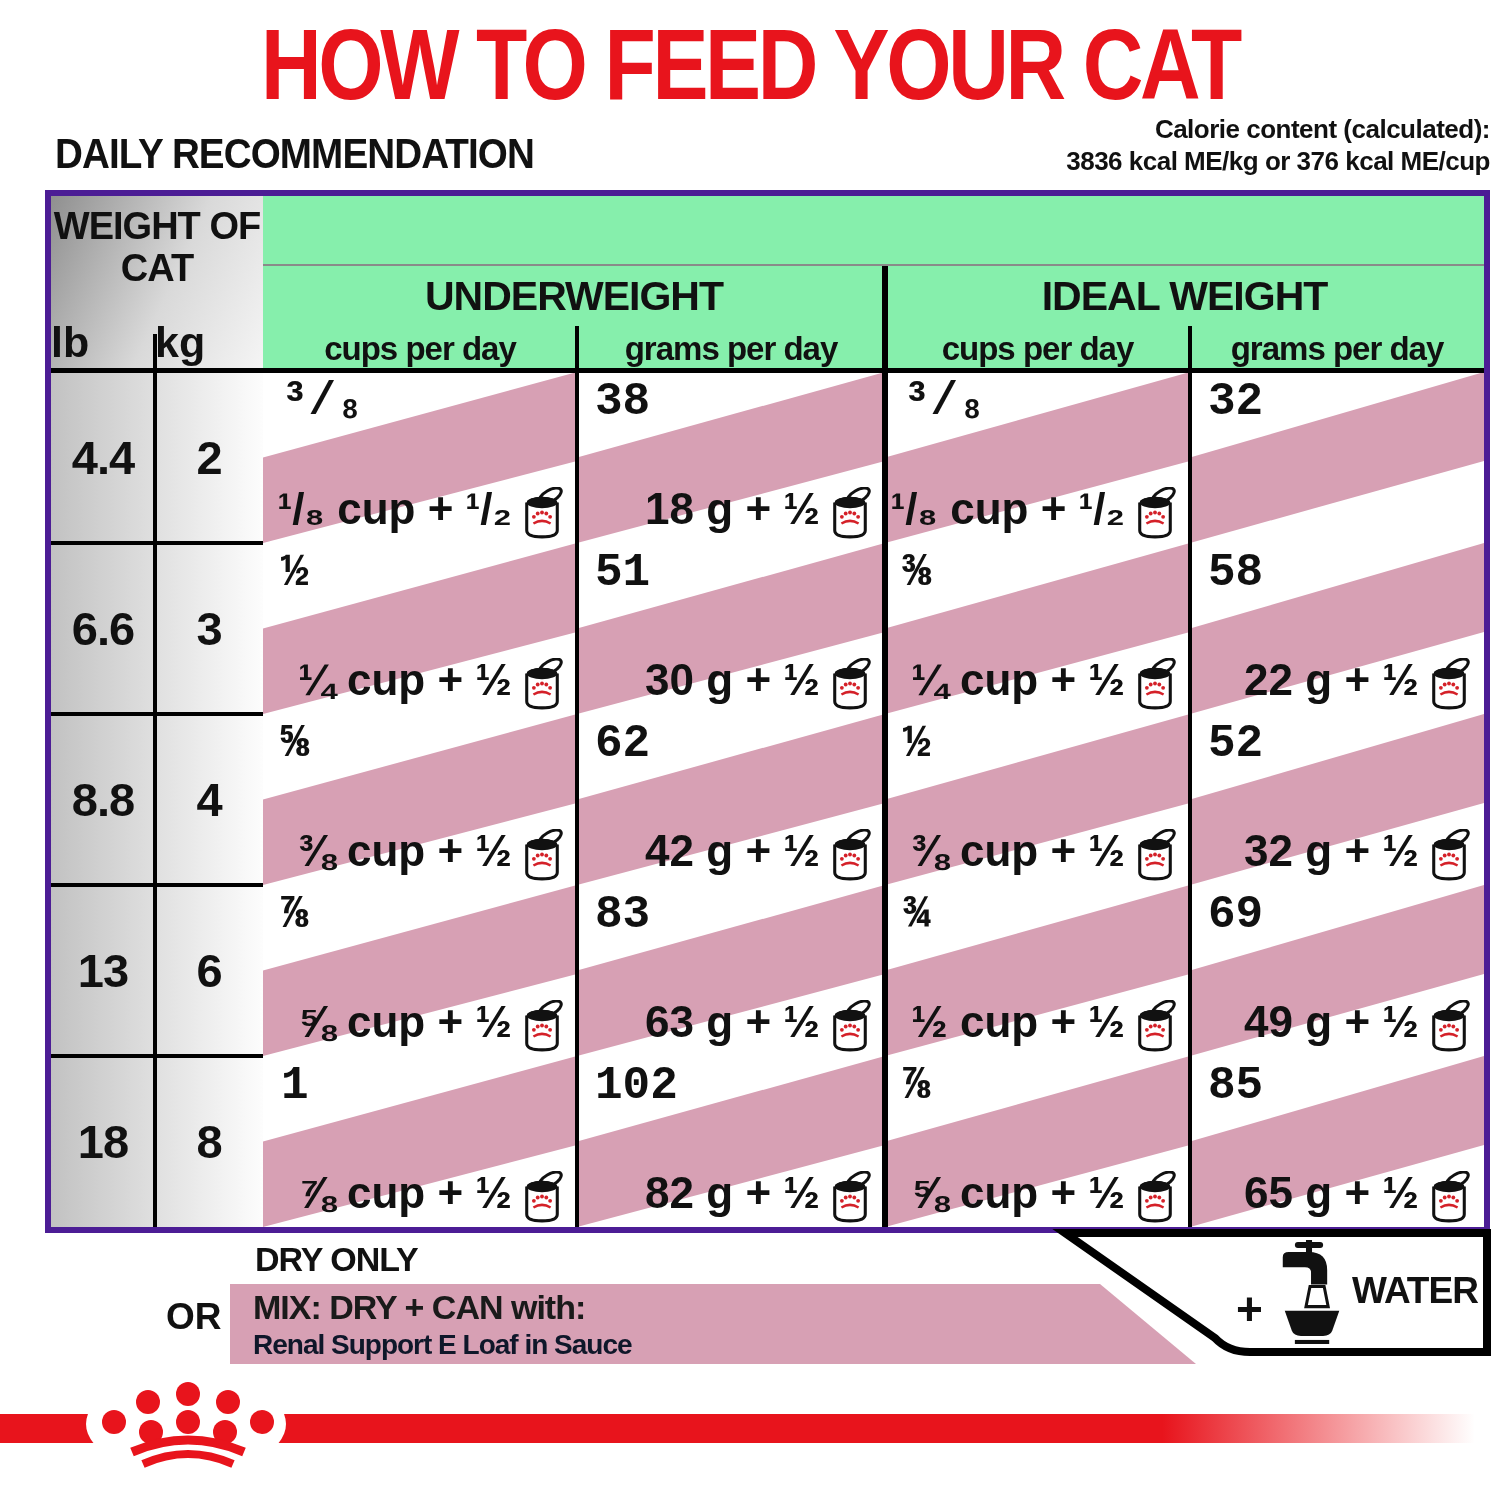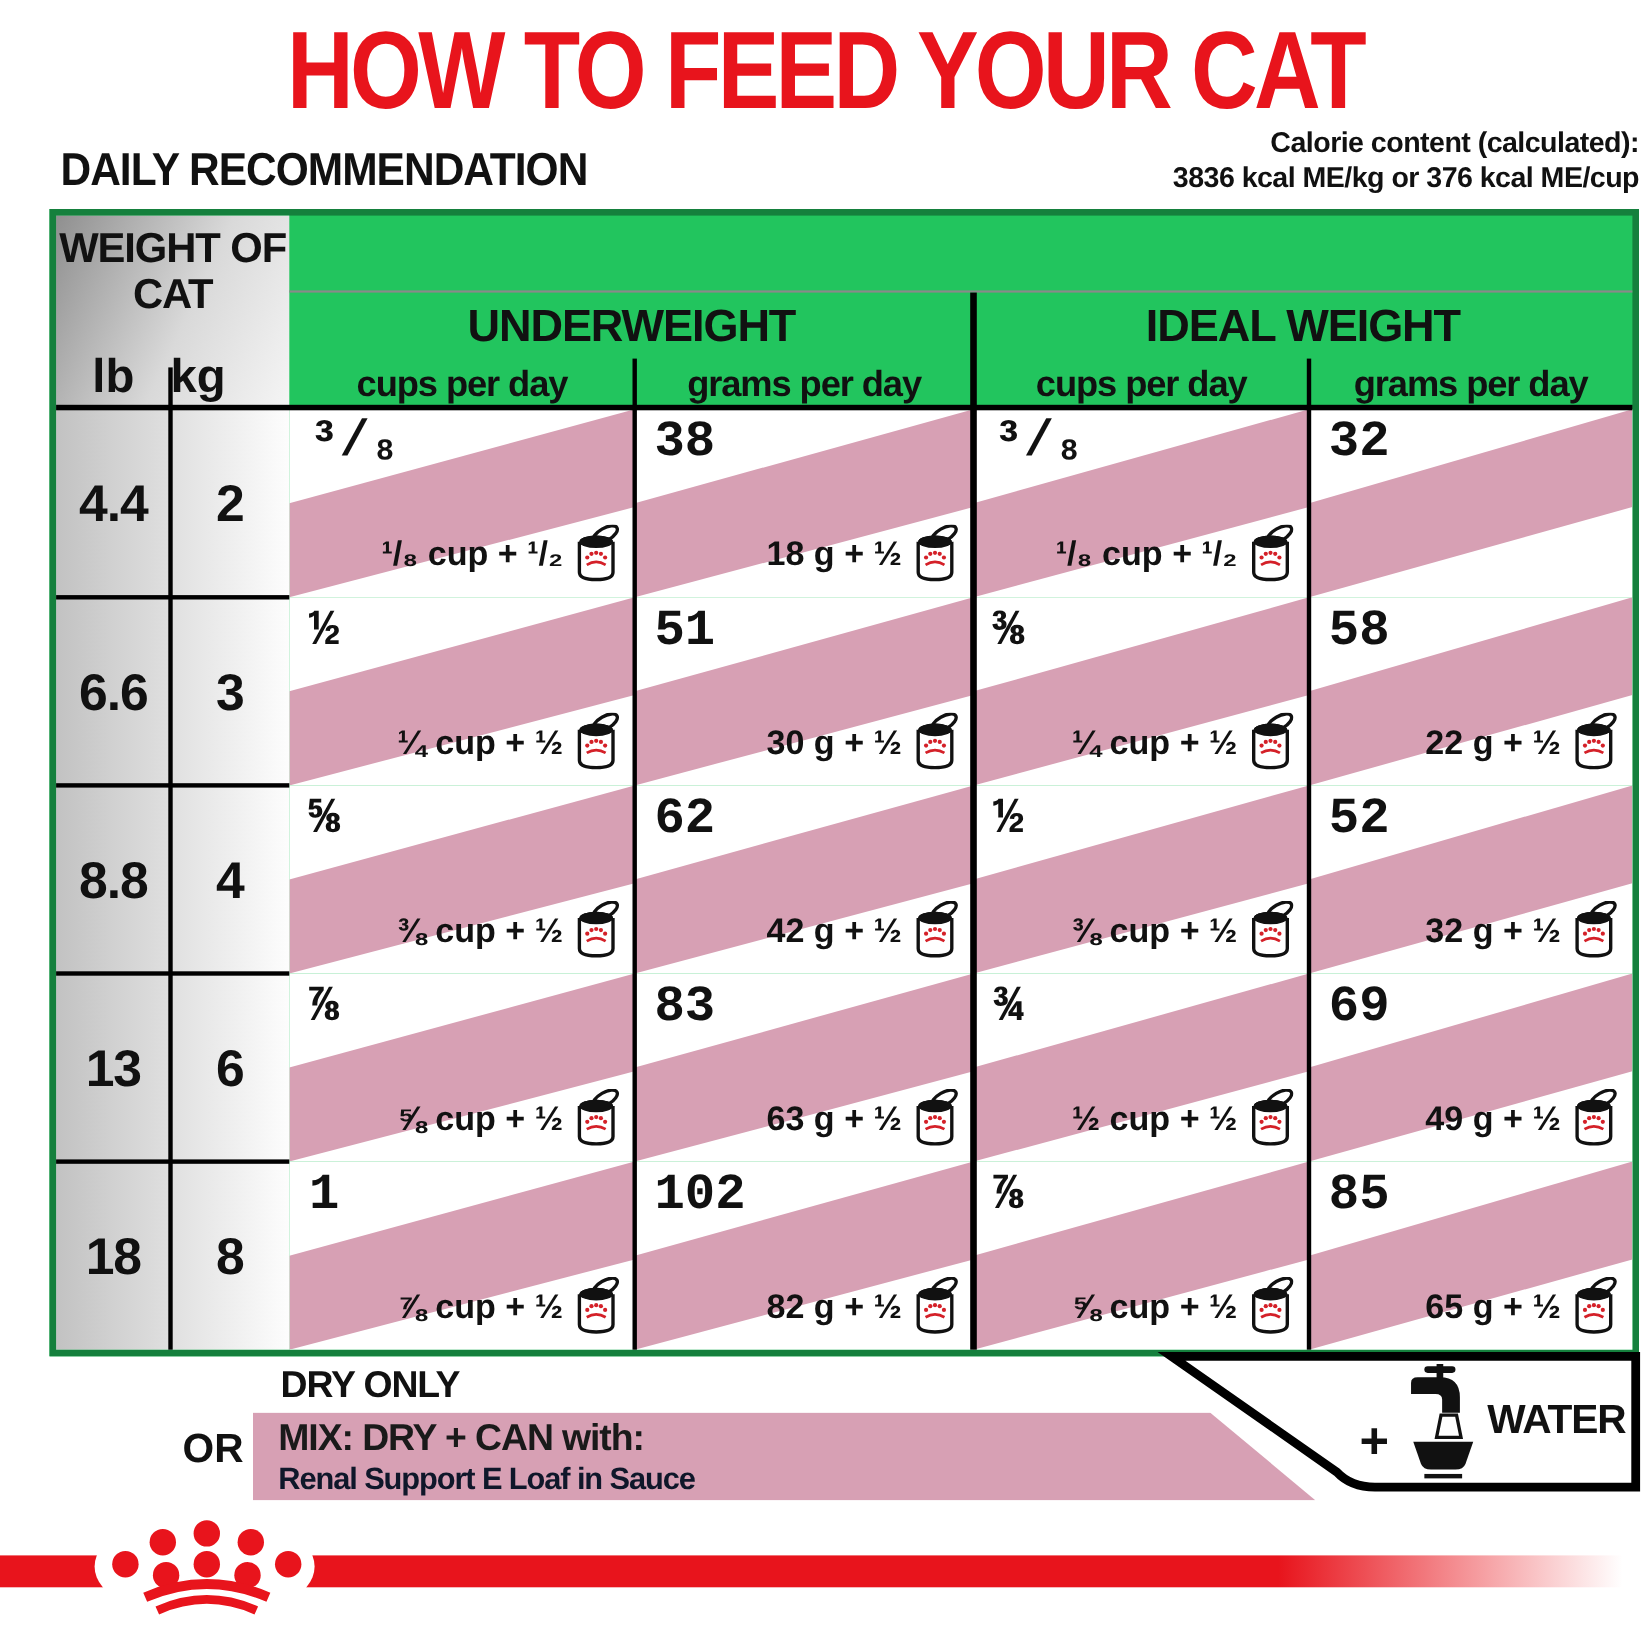--- a/index.html
+++ b/index.html
@@ -8,31 +8,31 @@
   
   .title{position:absolute;left:0;top:14px;width:1500px;text-align:center;
          font-size:100px;font-weight:800;letter-spacing:-4px;line-height:1.0;
          color:#e8141c;transform:scaleX(.84);transform-origin:center;white-space:nowrap;}
   .daily{position:absolute;left:55px;top:130px;font-size:42px;font-weight:800;
          letter-spacing:-1px;transform:scaleX(.92);transform-origin:left;}
   .cal{position:absolute;right:10px;top:114px;text-align:right;font-size:26px;
        font-weight:700;letter-spacing:-.5px;line-height:1.22;}
   
   .tbl{position:absolute;left:45px;top:190px;width:1445px;height:1043px;
-       border:6px solid #15803d;box-sizing:border-box;background:#22c55e;}
+       border:6px solid #4c1d95;box-sizing:border-box;background:#86efac;}
   .band{position:absolute;left:212px;top:0;width:1221px;height:70px;
         background:linear-gradient(90deg,#8f8f8f 0%,#e9e9e9 42%,#efefef 72%,#a5a5a5 100%);
         display:flex;align-items:center;justify-content:center;}
   .band-edge{position:absolute;left:212px;top:68px;width:1221px;height:2px;background:#8a8a8a;}
   .band span{font-size:48px;font-weight:800;letter-spacing:-1px;transform:scaleX(.95);}
   .corner{position:absolute;left:0;top:0;width:212px;height:176px;
           background:linear-gradient(115deg,#8f8f8f 0%,#d9d9d9 55%,#f5f5f5 100%);}
   .woc{position:absolute;left:0;top:10px;width:212px;text-align:center;
        font-size:38px;font-weight:800;line-height:1.1;letter-spacing:-1px;}
-  .lb-lab{position:absolute;left:0;top:122px;width:104px;text-align:center;font-size:43px;font-weight:800;}
+  .lb-lab{position:absolute;left:0;top:122px;width:104px;font-size:43px;font-weight:800;}
   .kg-lab{position:absolute;left:104px;top:122px;width:108px;font-size:43px;font-weight:800;}
   .grp{position:absolute;top:70px;height:60px;display:flex;align-items:center;justify-content:center;
        font-size:41px;font-weight:800;letter-spacing:-1px;}
   .grp.uw{left:212px;width:622px;} .grp.iw{left:834px;width:599px;}
   .sub{position:absolute;top:130px;height:46px;display:flex;align-items:center;justify-content:center;
        font-size:33px;font-weight:700;letter-spacing:-1px;}
   .sub.s0{left:212px;width:314px;} .sub.s1{left:526px;width:308px;}
   .sub.s2{left:834px;width:305px;} .sub.s3{left:1139px;width:294px;}
   
   .rule{position:absolute;background:#000;}
@@ -44,22 +44,22 @@
   .row{flex:1;display:flex;position:relative;}
   .wcell{display:flex;align-items:center;justify-content:center;
          font-size:47px;font-weight:800;letter-spacing:-1px;}
   .wcell.lb{width:104px;} .wcell.kg{width:108px;}
   .cell{position:relative;overflow:hidden;background:#fff;}
   .cell.col0{width:314px;} .cell.col1{width:308px;}
   .cell.col2{width:305px;} .cell.col3{width:294px;}
   .wedge{position:absolute;inset:0;background:#d7a0b4;
          clip-path:polygon(0 50%,100% 0%,100% 52%,0 100%);}
   .dry{position:absolute;left:18px;top:6px;font-size:46px;font-weight:800;line-height:1.05;font-family:Liberation Mono, monospace;}
-  .mix{position:absolute;right:14px;bottom:14px;display:flex;align-items:center;gap:9px;
-       font-size:31px;font-weight:800;white-space:nowrap;line-height:1;}
+  .mix{position:absolute;right:14px;bottom:4px;display:flex;align-items:flex-start;gap:9px;
+       font-size:44px;font-weight:800;white-space:nowrap;line-height:1;}
   .can{width:42px;height:52px;flex:none;}
   
   .dryonly{position:absolute;left:255px;top:1240px;font-size:34px;font-weight:800;letter-spacing:-1px;}
   .orlab{position:absolute;left:166px;top:1296px;font-size:37px;font-weight:800;}
   .mixbox{position:absolute;left:230px;top:1284px;width:1000px;height:80px;background:#d7a0b4;
           clip-path:polygon(0 0,87% 0,96.6% 100%,0 100%);padding:4px 0 0 23px;box-sizing:border-box;}
   .mixbox .l1{font-size:34px;font-weight:800;letter-spacing:-1px;color:#1a1a1a;}
   .mixbox .l2{font-size:28px;font-weight:800;letter-spacing:-1px;color:#0f172a;margin-top:2px;}
   .water-shape{position:absolute;left:1040px;top:1226px;width:460px;height:140px;}
   .plus{position:absolute;left:1236px;top:1282px;font-size:46px;font-weight:800;}

